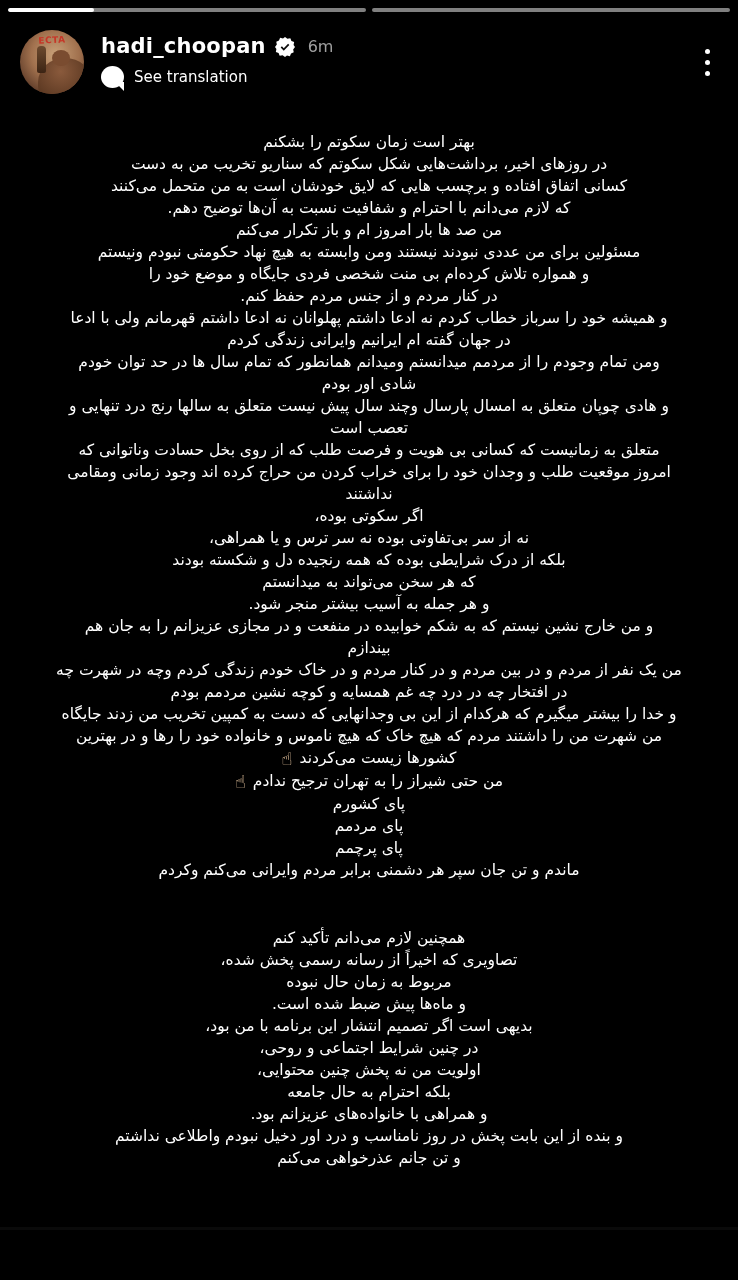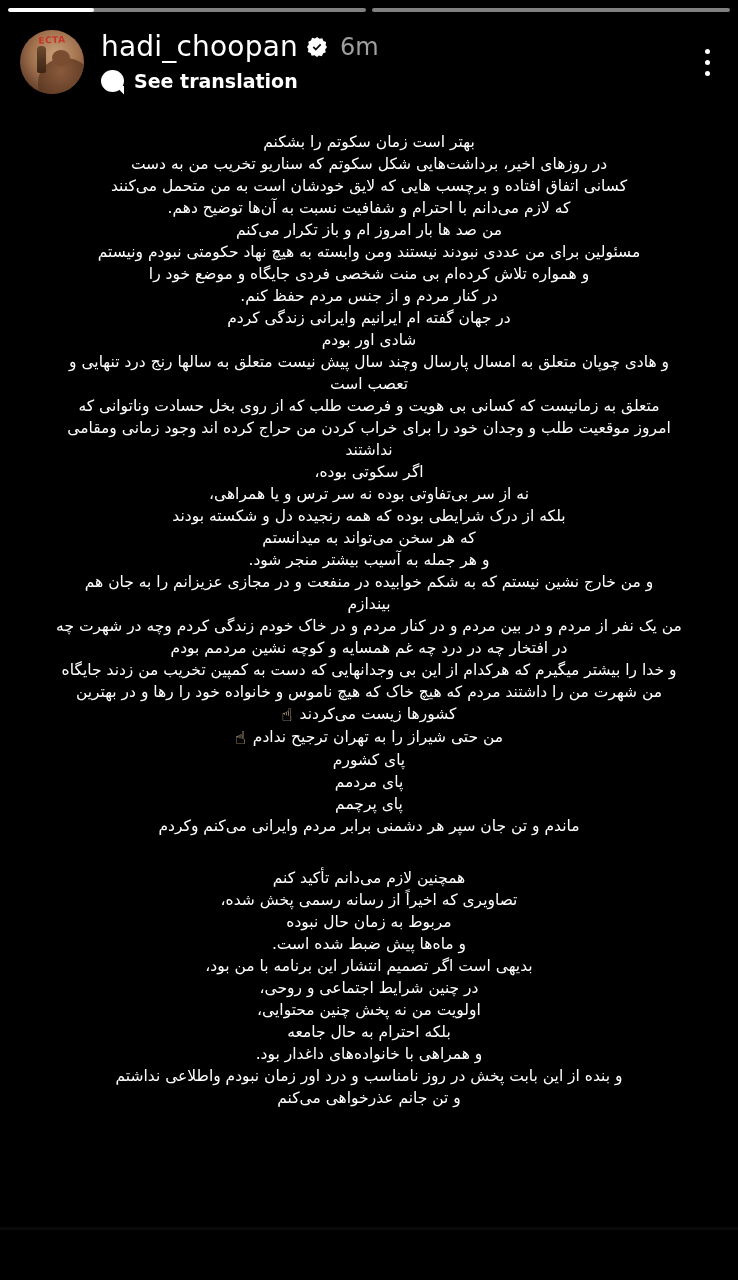--- a/index.html
+++ b/index.html
@@ -47,27 +47,27 @@
     border-radius:4px 4px 2px 2px;
   }
   .avatar-label{
     position:absolute;top:5px;left:0;right:0;text-align:center;
     font-size:9px;font-weight:bold;letter-spacing:.6px;
     transform:rotate(-3deg);
   }
   .header-text{margin-left:17px;}
   .row1{display:flex;align-items:center;line-height:1;}
   .username{
-    color:#fff;font-size:28px;font-weight:400;letter-spacing:.2px;
+    color:#fff;font-size:21px;font-weight:700;letter-spacing:.2px;
   }
   .verified{margin-left:9px;display:inline-flex;align-items:center;}
-  .timestamp{margin-left:13px;font-size:24px;}
+  .timestamp{margin-left:13px;font-size:16px;}
   .row2{
     margin-top:9px;display:flex;align-items:center;gap:10px;
-    color:#fff;font-size:19px;cursor:pointer;font-weight:bold;
+    color:#fff;font-size:15px;cursor:pointer;
   }
   .bubble-icon{
     width:23px;height:22px;background:#fff;border-radius:50%;
     position:relative;flex:0 0 auto;
   }
   .bubble-icon::after{
     content:"";position:absolute;right:0;bottom:-3px;
     width:9px;height:9px;background:#fff;
     clip-path:polygon(0 0,100% 0,100% 100%);
   }
@@ -80,21 +80,21 @@
   
   .story-text{
     position:absolute;top:131px;left:0;right:0;
     padding:0 26px;
     text-align:center;
     color:#fff;
     font-size:15.5px;
     line-height:22px;
   }
   .story-line{white-space:nowrap;}
-  .story-paragraph + .story-paragraph{margin-top:30px;}
+  .story-paragraph + .story-paragraph{margin-top:46px;}
   .emoji{font-size:18px;margin-right:7px;vertical-align:-2px;}
   
   .bottom-divider{
     position:absolute;top:1227px;left:0;right:0;height:3px;
     background:rgba(255,255,255,.04);
   }
 </style>
 </head>
 <body>
 
@@ -140,21 +140,23 @@
   <main class="story-text" dir="rtl" lang="fa">
       <div class="story-paragraph">
         <div class="story-line"><span>بهتر است زمان سکوتم را بشکنم</span></div>
         <div class="story-line"><span>در روزهای اخیر، برداشت‌هایی شکل سکوتم که سناریو تخریب من به دست</span></div>
         <div class="story-line"><span>کسانی اتفاق افتاده و برچسب هایی که لایق خودشان است به من متحمل می‌کنند</span></div>
         <div class="story-line"><span>که لازم می‌دانم با احترام و شفافیت نسبت به آن‌ها توضیح دهم.</span></div>
         <div class="story-line"><span>من صد ها بار امروز ام و باز تکرار می‌کنم</span></div>
         <div class="story-line"><span>مسئولین برای من عددی نبودند نیستند  ومن وابسته به هیچ نهاد حکومتی نبودم ونیستم</span></div>
         <div class="story-line"><span>و همواره تلاش کرده‌ام بی منت شخصی فردی جایگاه و موضع خود را</span></div>
         <div class="story-line"><span>در کنار مردم و از جنس مردم حفظ کنم.</span></div>
+        <div class="story-line"><span>و همیشه خود را سرباز خطاب کردم نه ادعا داشتم پهلوانان نه ادعا داشتم قهرمانم ولی با ادعا</span></div>
         <div class="story-line"><span>در جهان گفته ام ایرانیم  وایرانی زندگی کردم</span></div>
+        <div class="story-line"><span>ومن تمام وجودم را از مردمم میدانستم  ومیدانم همانطور که تمام سال ها در حد توان خودم</span></div>
         <div class="story-line"><span>شادی اور بودم</span></div>
         <div class="story-line"><span>و هادی چوپان متعلق به امسال پارسال وچند سال پیش نیست متعلق به سالها رنج درد تنهایی و</span></div>
         <div class="story-line"><span>تعصب است</span></div>
         <div class="story-line"><span>متعلق به زمانیست که کسانی  بی هویت  و فرصت طلب که از روی بخل حسادت وناتوانی که</span></div>
         <div class="story-line"><span>امروز موقعیت طلب و وجدان خود را برای خراب کردن من حراج کرده اند وجود زمانی ومقامی</span></div>
         <div class="story-line"><span>نداشتند</span></div>
         <div class="story-line"><span>اگر سکوتی بوده،</span></div>
         <div class="story-line"><span>نه از سر بی‌تفاوتی بوده نه سر ترس و یا همراهی،</span></div>
         <div class="story-line"><span>بلکه از درک شرایطی بوده که همه رنجیده دل و شکسته بودند</span></div>
         <div class="story-line"><span>که هر سخن می‌تواند به میدانستم</span></div>
@@ -174,21 +176,21 @@
       </div>
       <div class="story-paragraph">
         <div class="story-line"><span>همچنین لازم می‌دانم تأکید کنم</span></div>
         <div class="story-line"><span>تصاویری که اخیراً از رسانه رسمی پخش شده،</span></div>
         <div class="story-line"><span>مربوط به زمان حال نبوده</span></div>
         <div class="story-line"><span>و ماه‌ها پیش ضبط شده است.</span></div>
         <div class="story-line"><span>بدیهی است اگر تصمیم انتشار این برنامه با من بود،</span></div>
         <div class="story-line"><span>در چنین شرایط اجتماعی و روحی،</span></div>
         <div class="story-line"><span>اولویت من نه پخش چنین محتوایی،</span></div>
         <div class="story-line"><span>بلکه احترام به حال جامعه</span></div>
-        <div class="story-line"><span>و همراهی با خانواده‌های داغدار بود.</span></div>
-        <div class="story-line"><span>و بنده از این بابت پخش در روز نامناسب  و درد اور زمان نبودم واطلاعی نداشتم</span></div>
+        <div class="story-line"><span>و همراهی با خانواده‌های عزیزانم بود.</span></div>
+        <div class="story-line"><span>و بنده از این بابت پخش در روز نامناسب  و درد اور دخیل نبودم واطلاعی نداشتم</span></div>
         <div class="story-line"><span>و تن جانم عذرخواهی می‌کنم</span></div>
       </div>
     </main>
 
   <div class="bottom-divider"></div>
 
 </div>
 
 </body></html>

